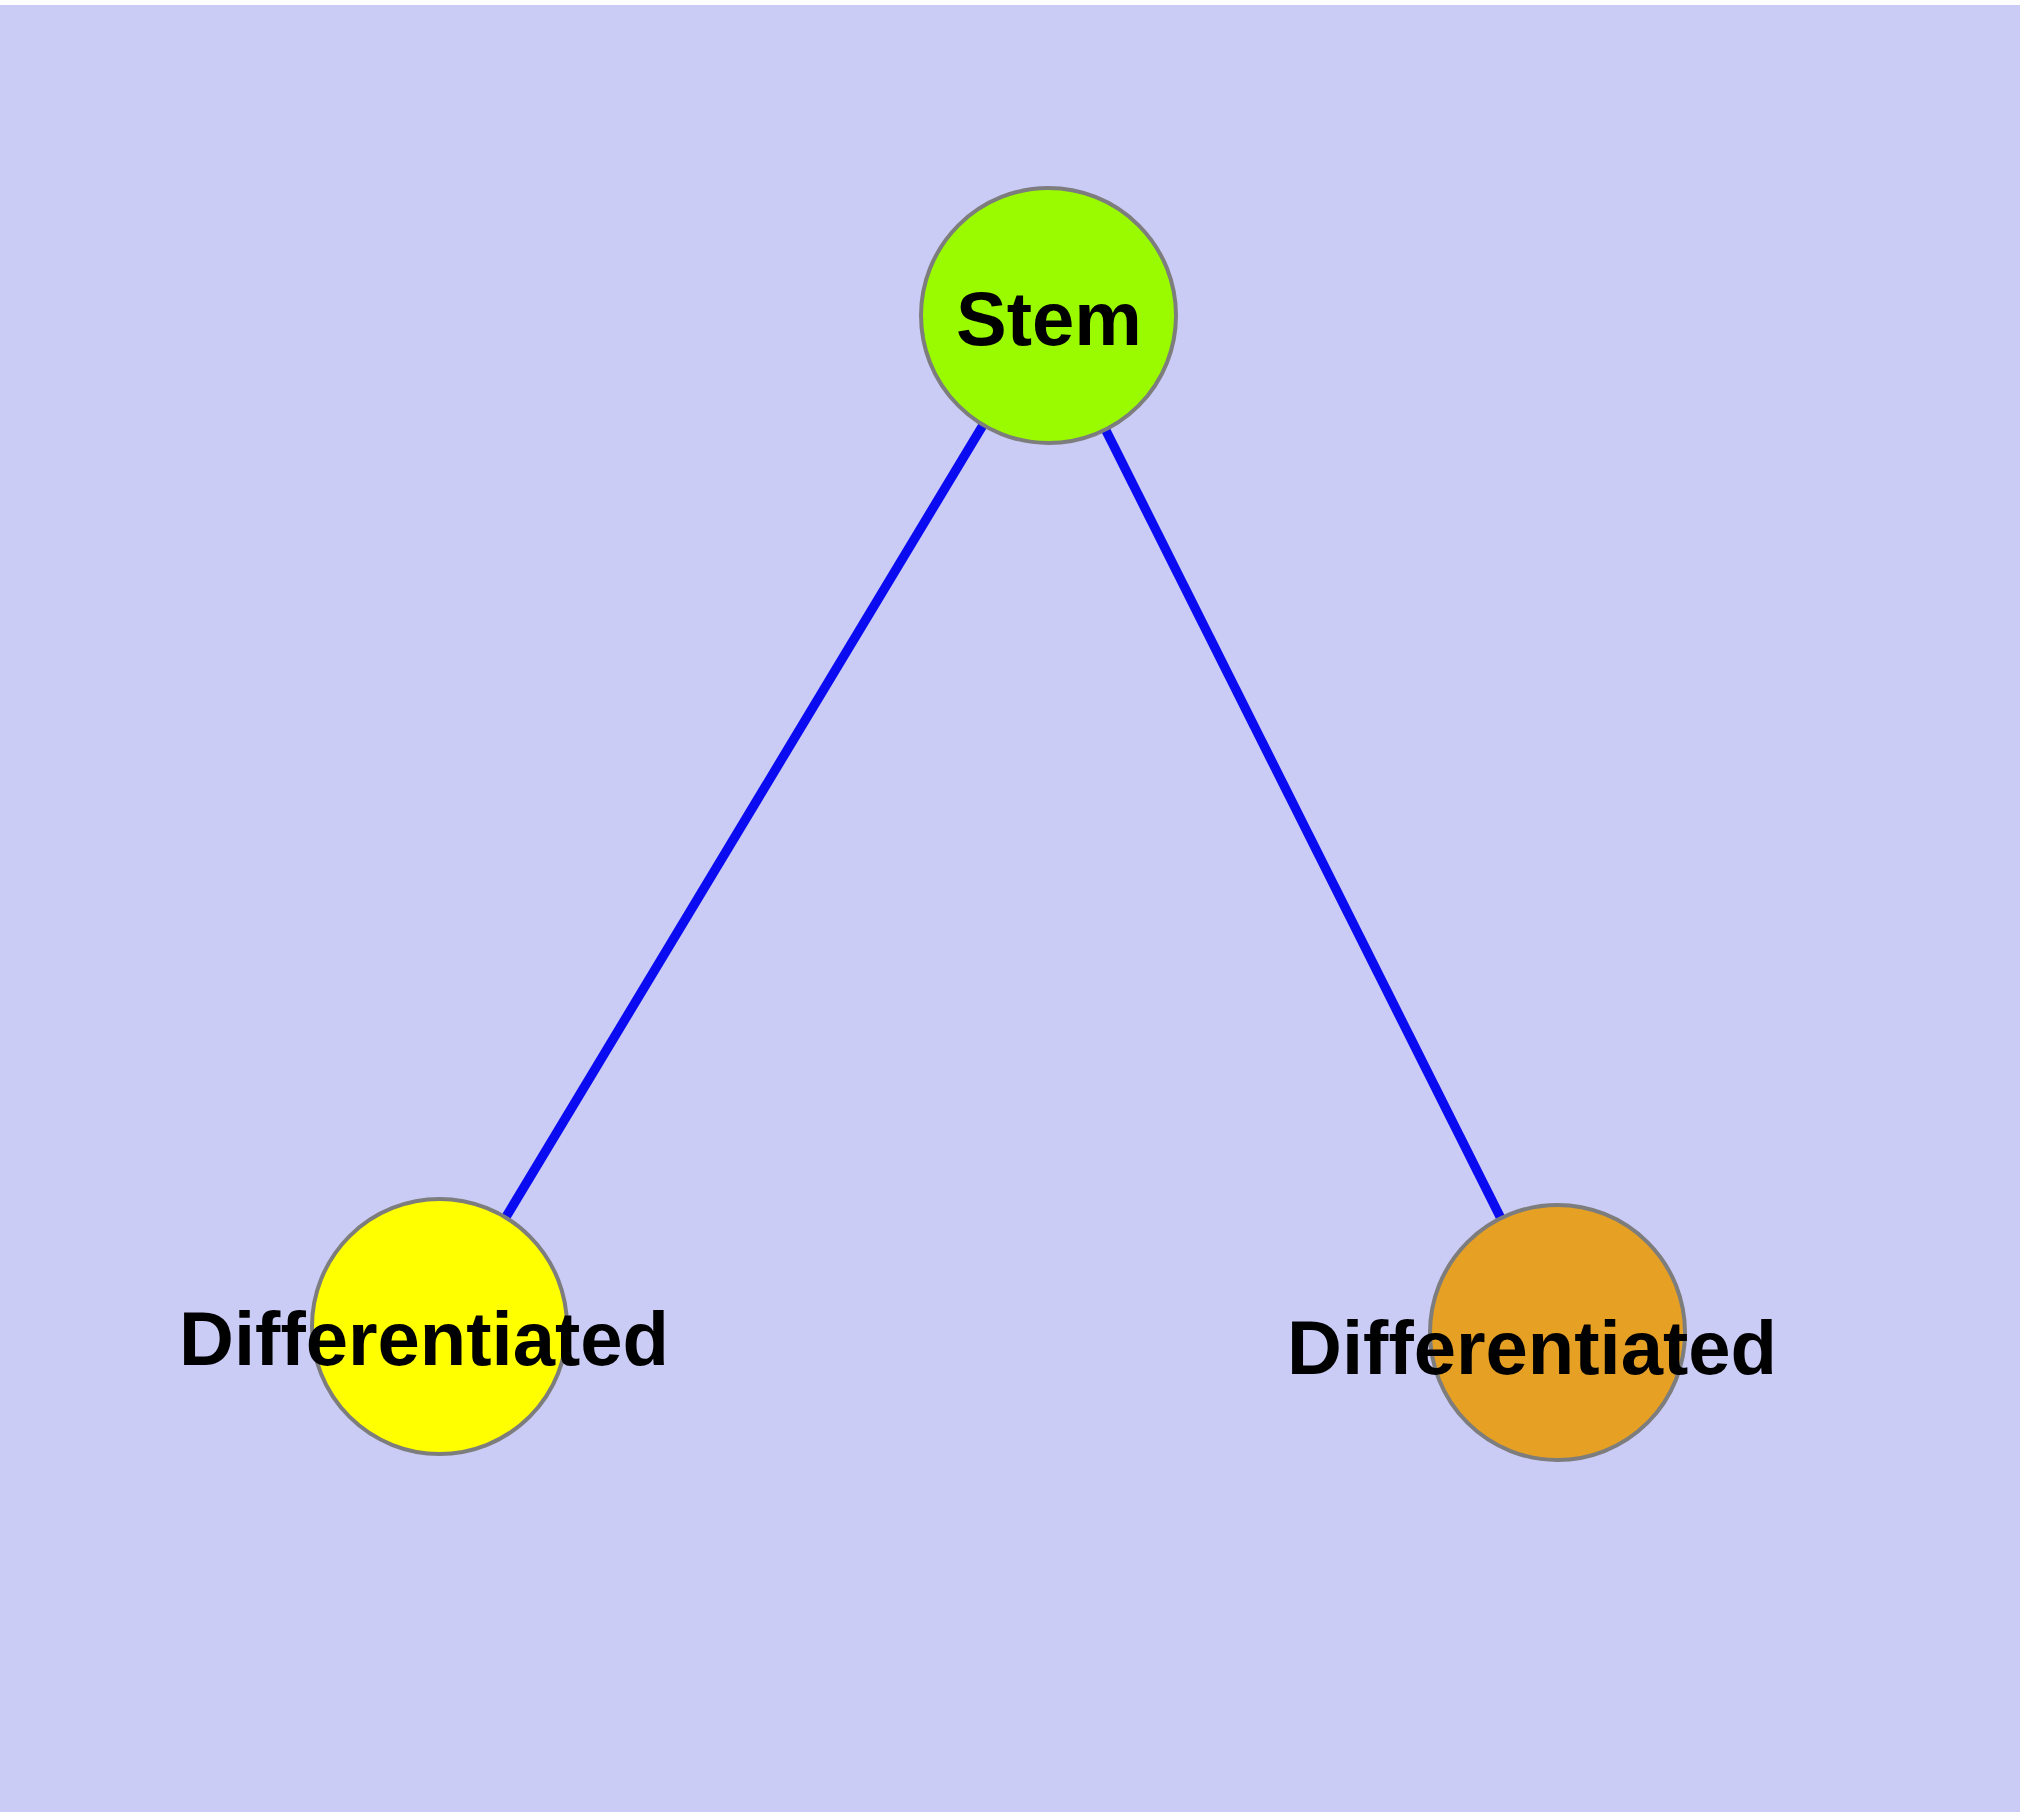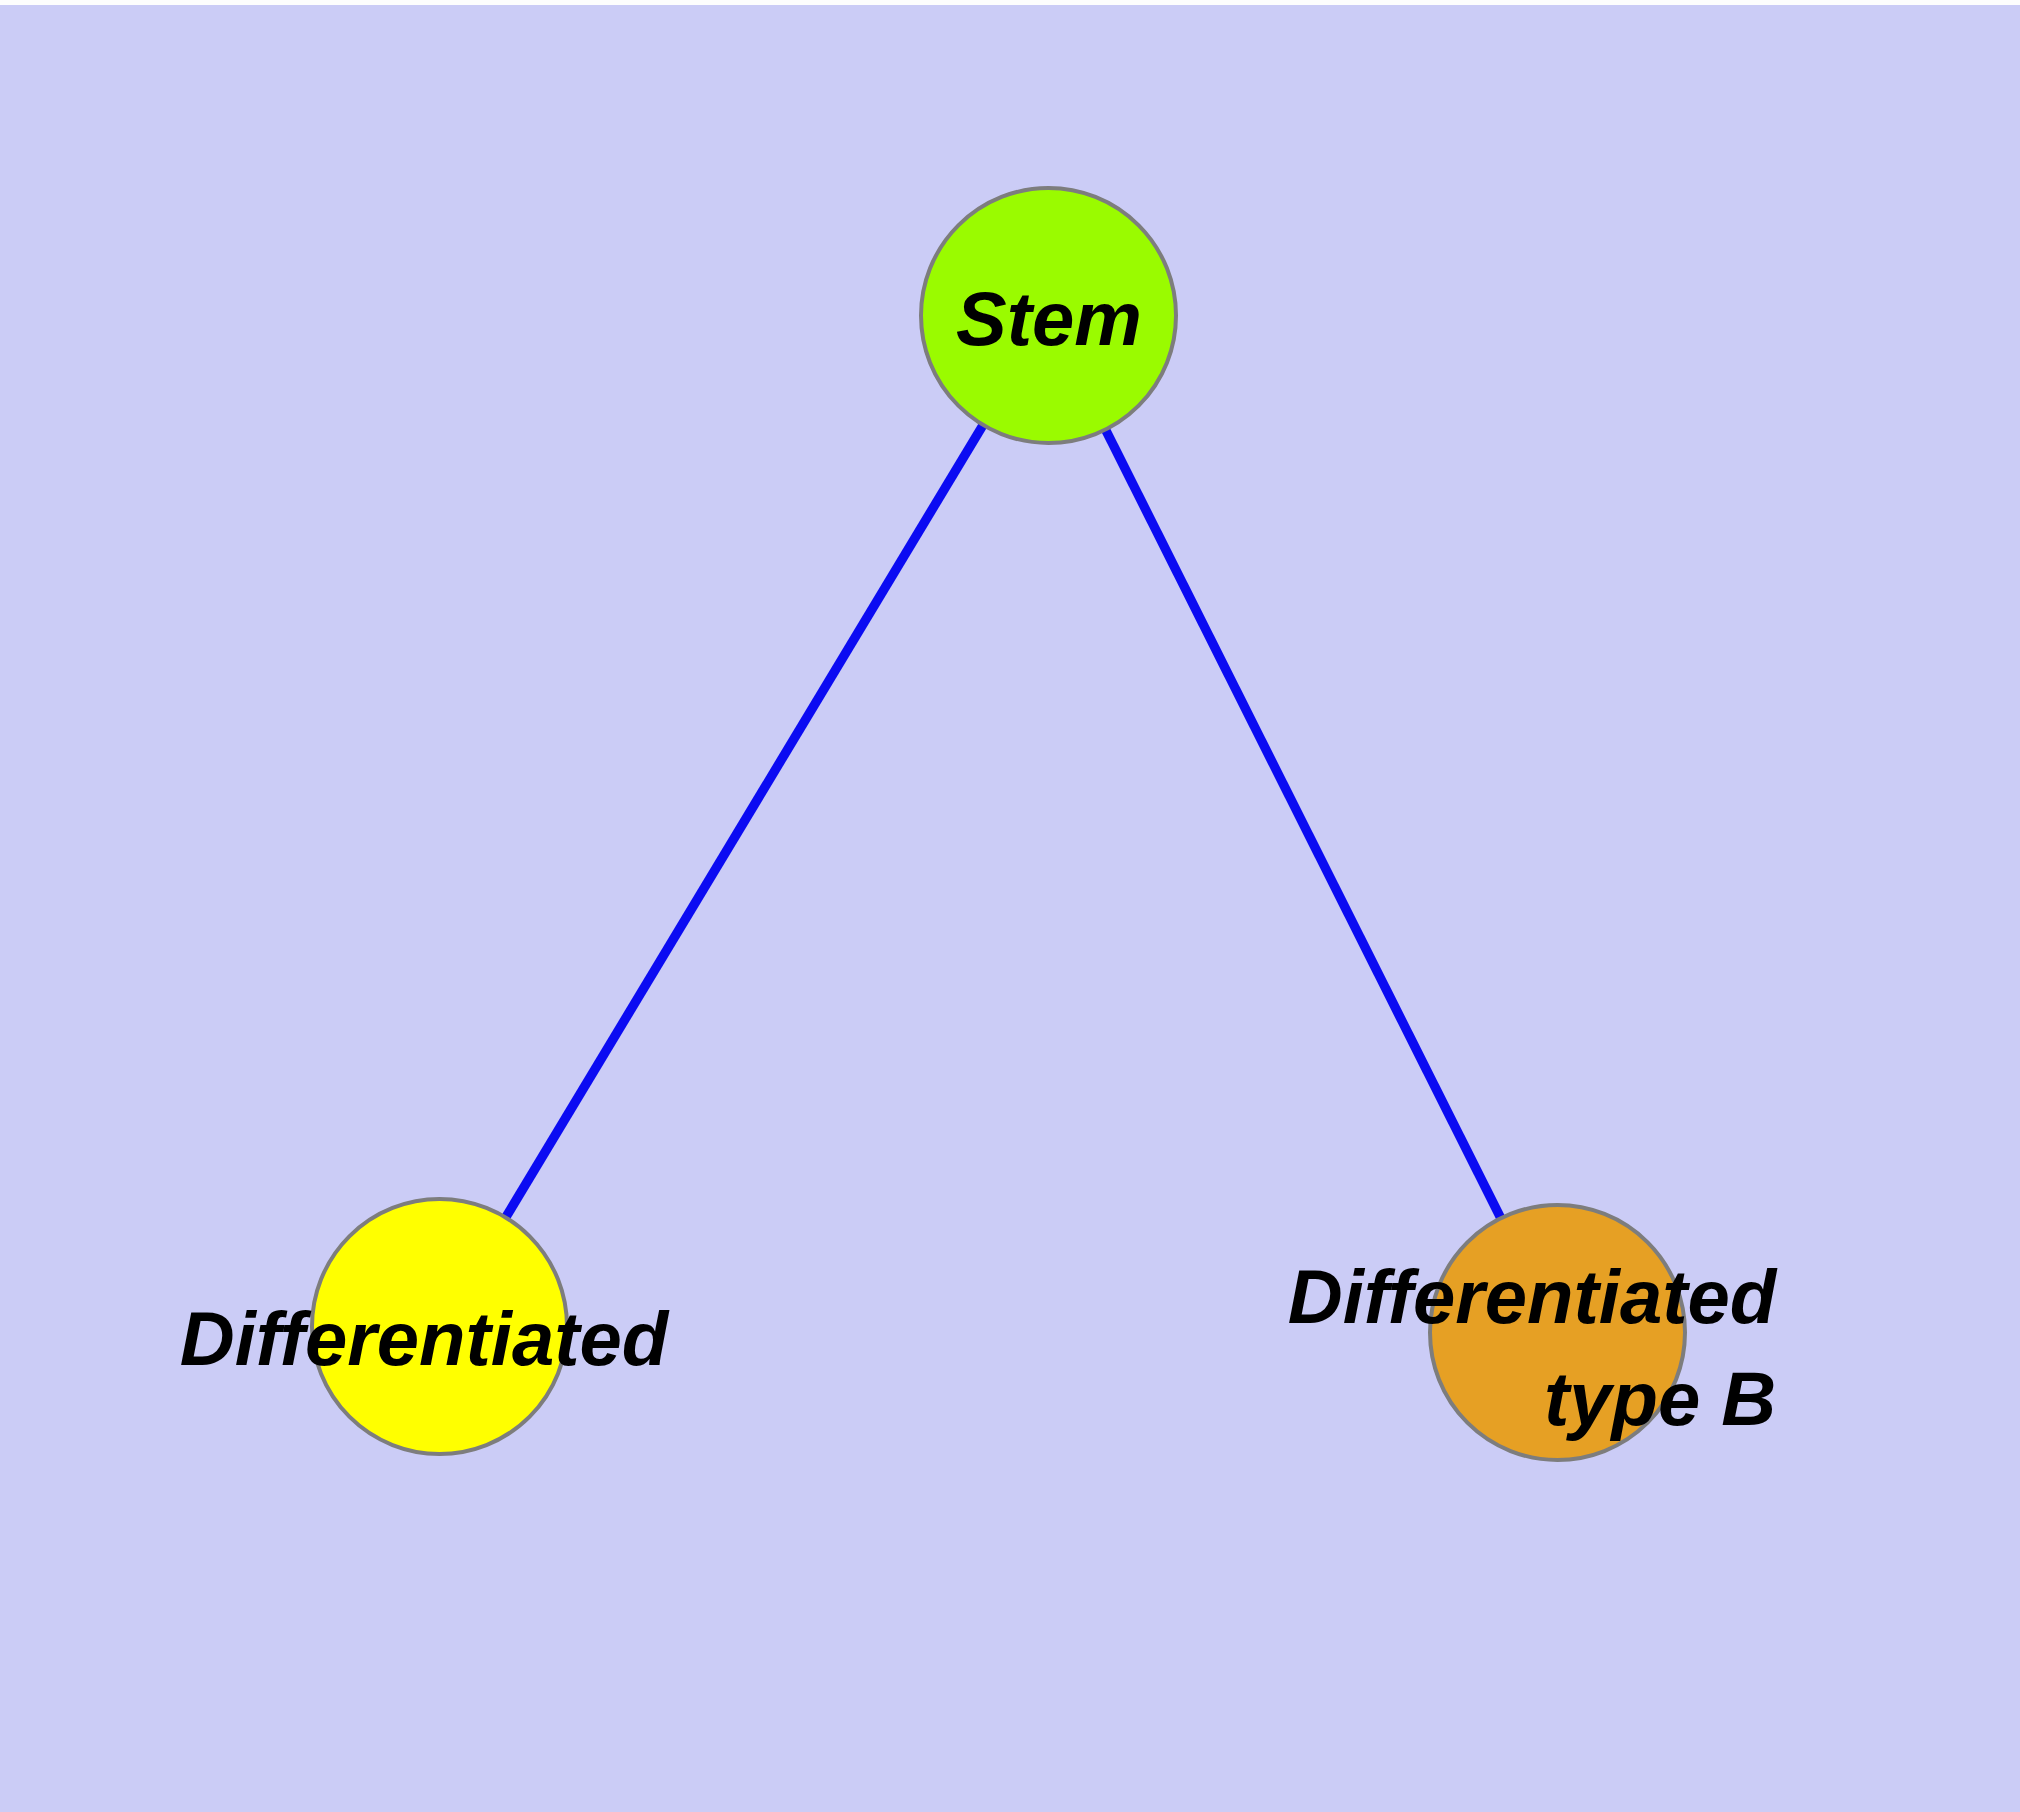--- a/index.html
+++ b/index.html
@@ -42,27 +42,26 @@
     box-sizing: border-box;
     border-radius: 50%;
     border: 4.2px solid #7d7d7d;
   }
   .node-circle.stem   { left: 919px; top: 181px;  }
   .node-circle.type-a { left: 310px;  top: 1192px; }
   .node-circle.type-b { left: 1428px; top: 1198px; }
   .node-label {
     position: absolute;
     transform: translate(-50%, -50%);
-    text-align: right;
+    text-align: left;
     color: #000000;
     font-weight: 700;
     font-size: 76px;
     line-height: 102px;
     white-space: nowrap;
-    font-style: italic;
   }
   .node-label.stem   { left: 1049px; top: 314px;  }
   .node-label.type-a { left: 424px;  top: 1334px; }
   .node-label.type-b { left: 1532px; top: 1343px; }
 </style>
 </head>
 <body>
 
 <div class="top-margin"></div>
 
@@ -78,17 +77,16 @@
   <div class="node-circle type-b" style="background-color: rgb(230, 160, 36); border-color: rgb(125, 125, 125);"></div>
 
   <div class="node-label stem" style="color: rgb(0, 0, 0);">Stem</div>
 
   <div class="node-label type-a" style="color: rgb(0, 0, 0);">
     <div>Differentiated</div>
   </div>
 
   <div class="node-label type-b" style="color: rgb(0, 0, 0);">
     <div>Differentiated</div>
-    <div>type B</div>
   </div>
 
 </div>
 
 
 </body></html>

